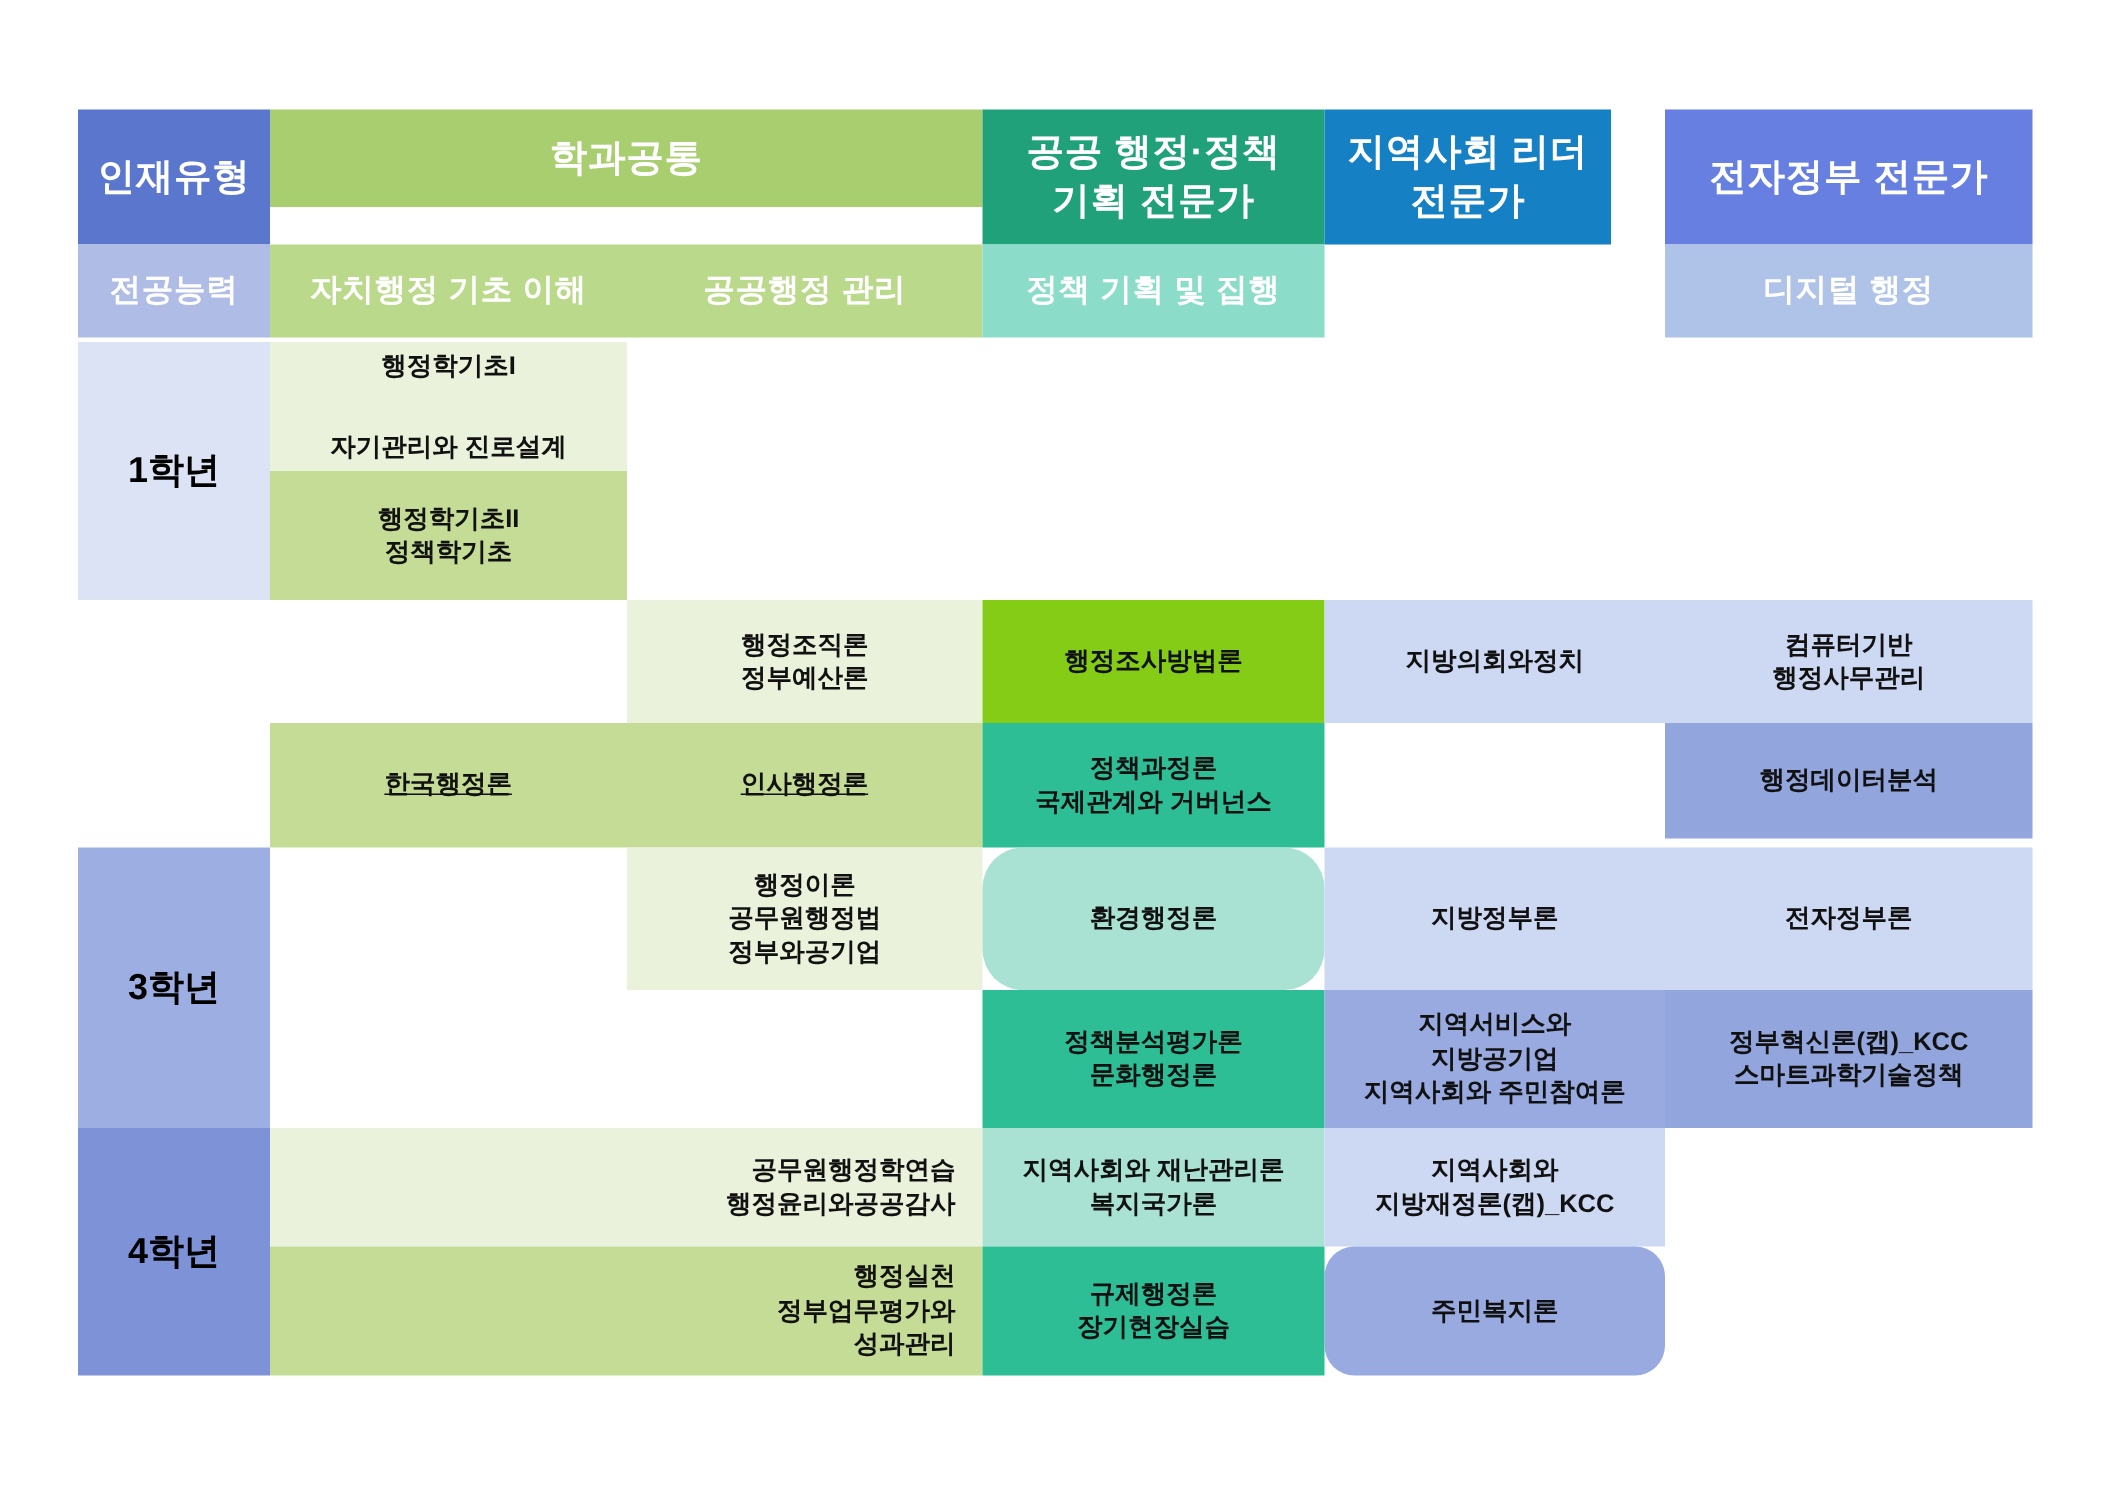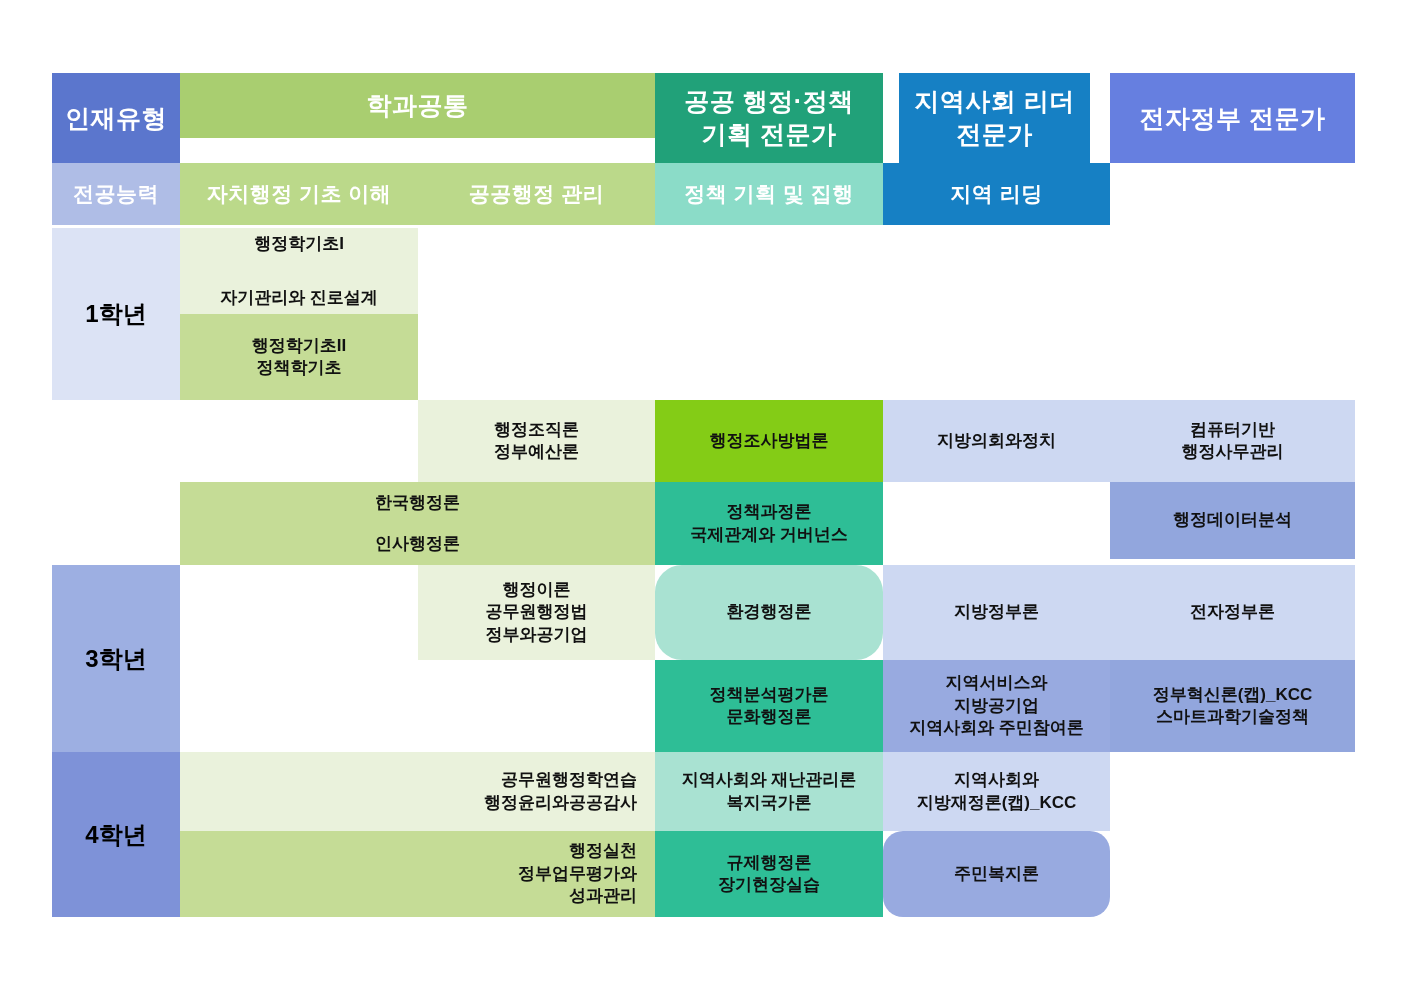--- a/index.html
+++ b/index.html
@@ -57,60 +57,61 @@
     font-weight: bold;
     color: #111111;
   }
   .course .ln { display: block; white-space: nowrap; }
 
   
   .align-right { align-items: flex-end; }
   .pad-r { padding-right: 18px; }
 
   .two-up {
-    flex-direction: column;
+    flex-direction: row;
     justify-content: space-around;
     align-items: center;
+    text-decoration: underline;
   }
 </style>
 </head>
 <body>
 
 <div id="curriculum-matrix">
 
   <div class="cell hdr-type" style="left: 0px; top: 0px; width: 128px; height: 90px; background-color: rgb(91, 118, 205);">인재유형</div>
 
   <div class="cell hdr-type" style="left: 128px; top: 0px; width: 475px; height: 65px; background-color: rgb(169, 206, 112);">
       <span class="ln">학과공통</span>
     </div>
 
   <div class="cell hdr-type" style="left: 603px; top: 0px; width: 228px; height: 90px; background-color: rgb(33, 161, 121);">
       <span class="ln">공공 행정·정책</span>
       <span class="ln">기획 전문가</span>
     </div>
 
-  <div class="cell hdr-type" style="left: 831px; top: 0px; width: 191px; height: 90px; background-color: rgb(22, 128, 196); margin-left: 16px;">
+  <div class="cell hdr-type" style="left: 831px; top: 0px; width: 191px; height: 90px; background-color: rgb(22, 128, 196);">
       <span class="ln">지역사회 리더</span>
       <span class="ln">전문가</span>
     </div>
 
   <div class="cell hdr-type" style="left: 1058px; top: 0px; width: 245px; height: 90px; background-color: rgb(102, 127, 224);">
       <span class="ln">전자정부 전문가</span>
     </div>
 
   <div class="cell hdr-comp" style="left: 0px; top: 90px; width: 128px; height: 62px; background-color: rgb(175, 189, 230);">전공능력</div>
 
   <div class="cell hdr-comp" style="left: 128px; top: 90px; width: 238px; height: 62px; background-color: rgb(187, 217, 138);">자치행정 기초 이해</div>
 
   <div class="cell hdr-comp" style="left: 366px; top: 90px; width: 237px; height: 62px; background-color: rgb(187, 217, 138);">공공행정 관리</div>
 
   <div class="cell hdr-comp" style="left: 603px; top: 90px; width: 228px; height: 62px; background-color: rgb(139, 220, 200);">정책 기획 및 집행</div>
 
-  <div class="cell hdr-comp" style="left: 831px; top: 90px; width: 227px; height: 62px; background-color: rgb(22, 128, 196);">지역 리딩</div>
-
+
+  <div class="cell hdr-comp" style="left: 1058px; top: 90px; width: 245px; height: 62px; background-color: rgb(175, 194, 232);">디지털 행정</div>
 
   <div class="cell year-label" style="left: 0px; top: 155px; width: 128px; height: 172px; background-color: rgb(220, 227, 245);">1학년</div>
 
 
   <div class="cell year-label" style="left: 0px; top: 492px; width: 128px; height: 187px; background-color: rgb(157, 175, 226);">3학년</div>
 
   <div class="cell year-label" style="left: 0px; top: 679px; width: 128px; height: 165px; background-color: rgb(126, 146, 216);">4학년</div>
 
   <div class="cell course" style="left: 128px; top: 155px; width: 238px; height: 86px; background-color: rgb(234, 242, 220); gap: 31px;">
       <span class="ln">행정학기초I</span>

